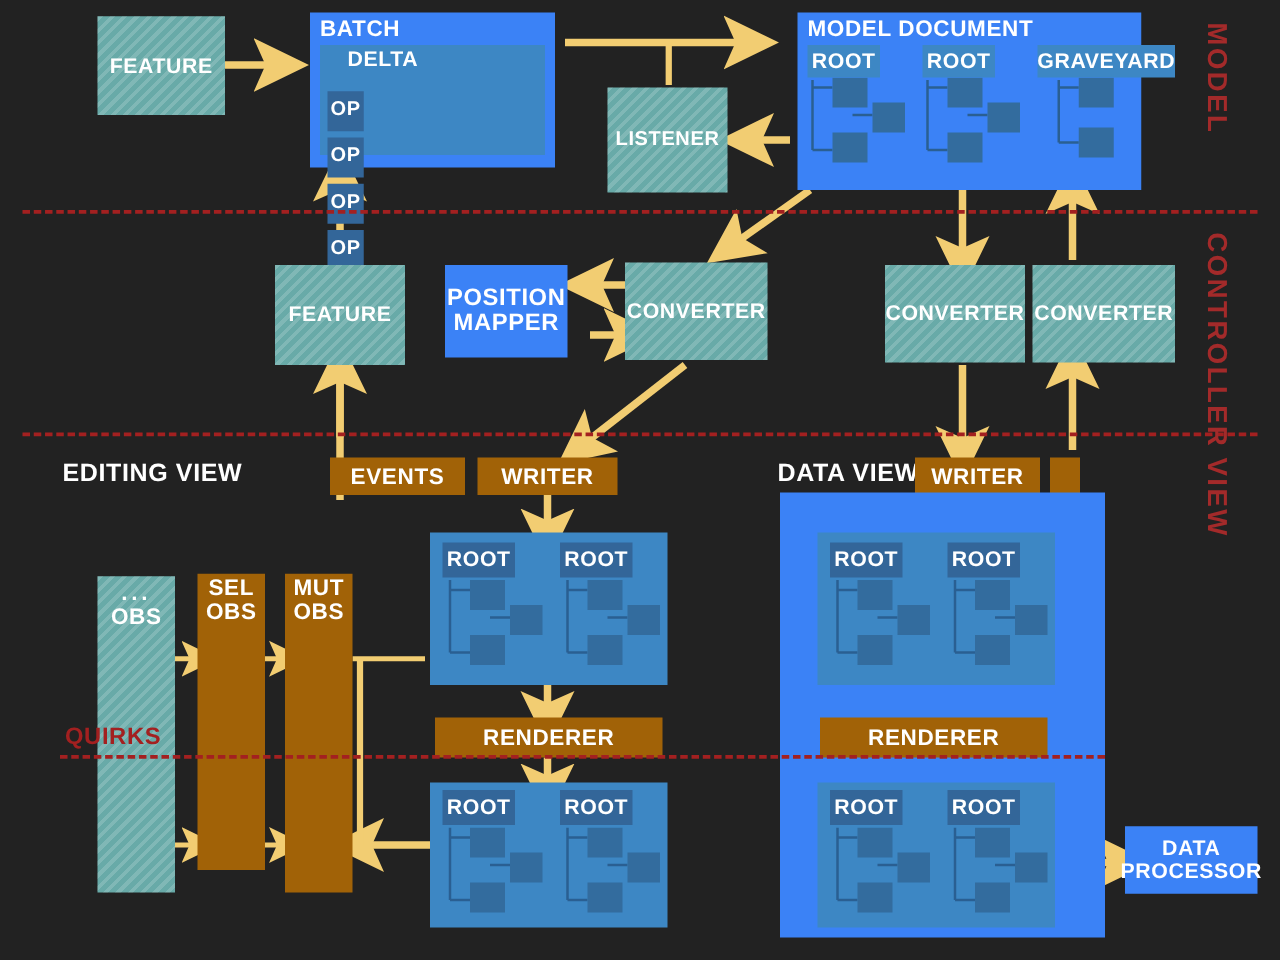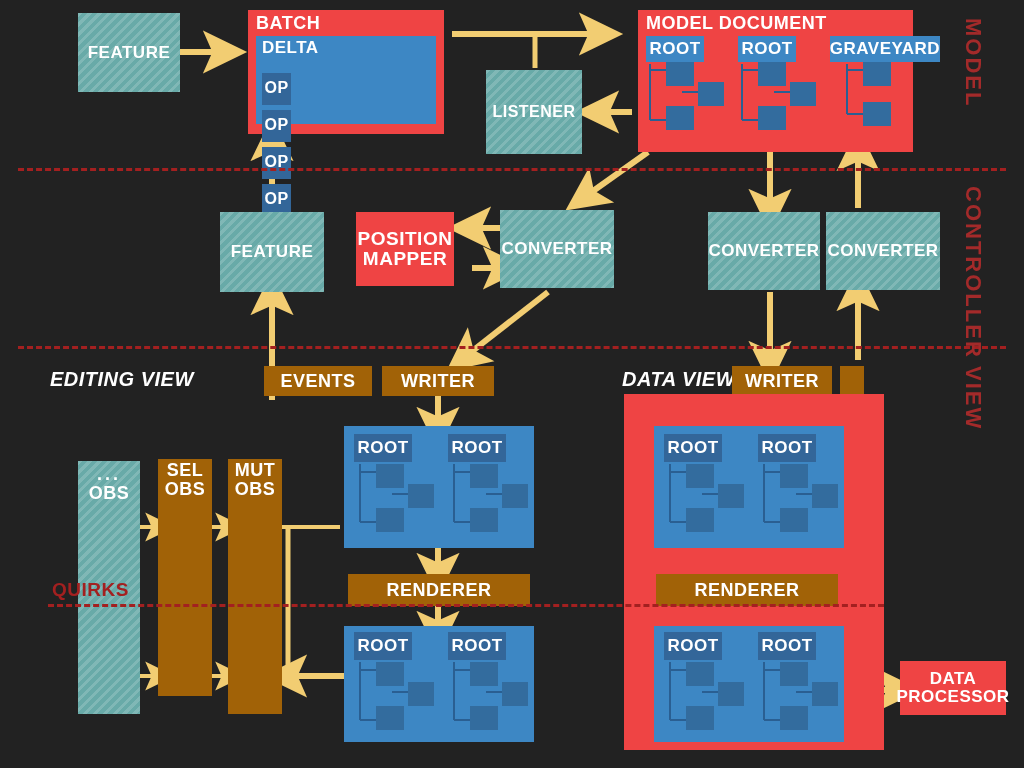--- a/index.html
+++ b/index.html
@@ -5,26 +5,26 @@
   html,body{margin:0;padding:0;background:#222222;}
   body{font-family:"Liberation Sans",sans-serif;}
   #stage{position:relative;width:1024px;height:768px;background:#222222;overflow:hidden;}
 
   .box{position:absolute;box-sizing:border-box;display:flex;align-items:center;justify-content:center;
        color:#ffffff;font-weight:700;letter-spacing:.5px;text-align:center;line-height:1.05;}
 
   
   .teal{background-color:#68aaa8;
     background-image:repeating-linear-gradient(135deg,rgba(255,255,255,.16) 0 3px,rgba(255,255,255,0) 3px 7px);}
-  .blue{background:#ef4444;}
+  .blue{background:#3b82f6;}
   .blue2{background:#3d87c4;}
   .blue3{background:#a16207;}
   .blue4{background:#336699;}
 
-  .lbl-title{position:absolute;color:#fff;font-weight:700;letter-spacing:.5px;font-style:italic;}
+  .lbl-title{position:absolute;color:#fff;font-weight:700;letter-spacing:.5px;}
   .side-label{position:absolute;color:#a32a2a;font-weight:700;letter-spacing:2px;
       transform-origin:left top;white-space:nowrap;}
   .dashed{position:absolute;border-top:3px dashed #a32020;}
   .quirks{position:absolute;color:#a32020;font-weight:700;letter-spacing:.5px;}
 
   svg.overlay{position:absolute;left:0;top:0;width:1024px;height:768px;pointer-events:none;}
   .tree line{stroke:#2a5f92;stroke-width:2;}
   .tree rect{fill:#336c9e;}
 </style>
 </head>
@@ -89,21 +89,21 @@
       <path d="M212,676 L228,676" stroke-width="4"></path>
       <path d="M288,676 L288,527" stroke-width="5" marker-end="none"></path>
     </g>
   </svg>
 
   <div class="box teal" style="left:78px;top:13px;width:102px;height:79px;font-size:17px;">FEATURE</div>
 
   <div class="box blue" style="left:248px;top:10px;width:196px;height:124px;display:block;padding:4px 8px;">
     <div style="font-size:18px;text-align:left;color:#fff;font-weight:700;">BATCH</div>
     <div class="blue2" style="margin-top:3px;height:88px;padding:3px 6px;box-sizing:border-box;">
-      <div style="font-size:17px;text-align:left;color:#fff;font-weight:700;">DELTA</div>
+      <div style="font-size:17px;text-align:left;color:#fff;font-weight:700;margin-left:16px;">DELTA</div>
       <div style="display:flex;gap:5px;margin-top:16px;flex-direction:column;">
         <div class="box blue4" style="position:relative;width:29px;height:32px;font-size:16px;">OP</div>
         <div class="box blue4" style="position:relative;width:29px;height:32px;font-size:16px;">OP</div>
         <div class="box blue4" style="position:relative;width:29px;height:32px;font-size:16px;">OP</div>
         <div class="box blue4" style="position:relative;width:29px;height:32px;font-size:16px;">OP</div>
       </div>
     </div>
   </div>
 
   <div class="box teal" style="left:486px;top:70px;width:96px;height:84px;font-size:16px;">LISTENER</div>

